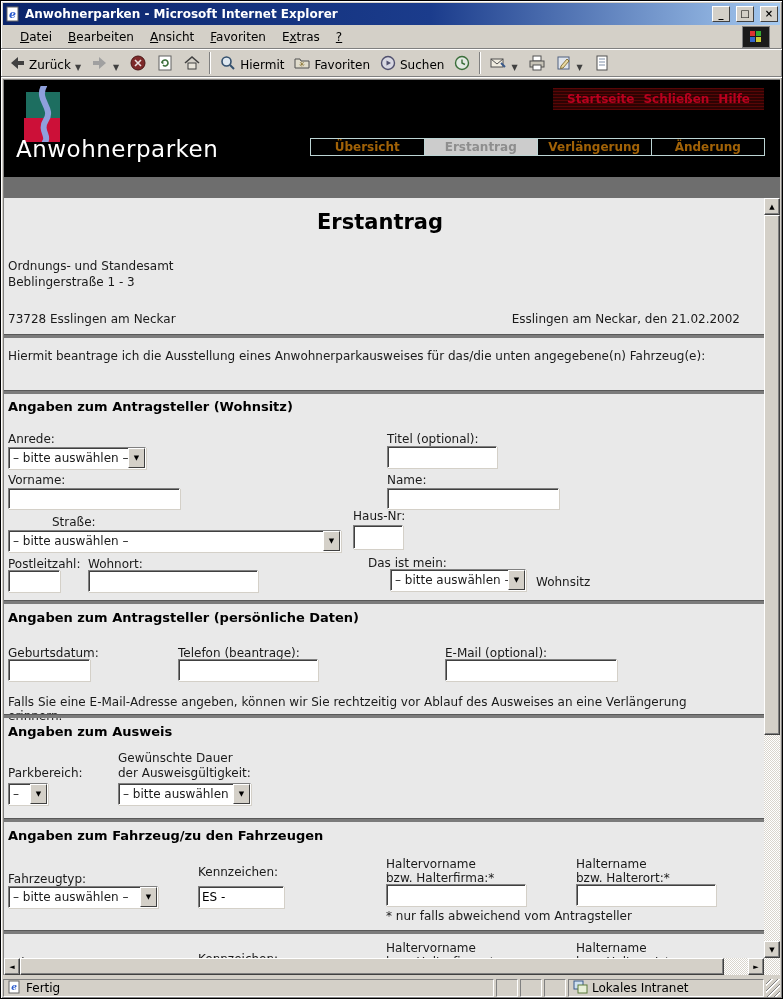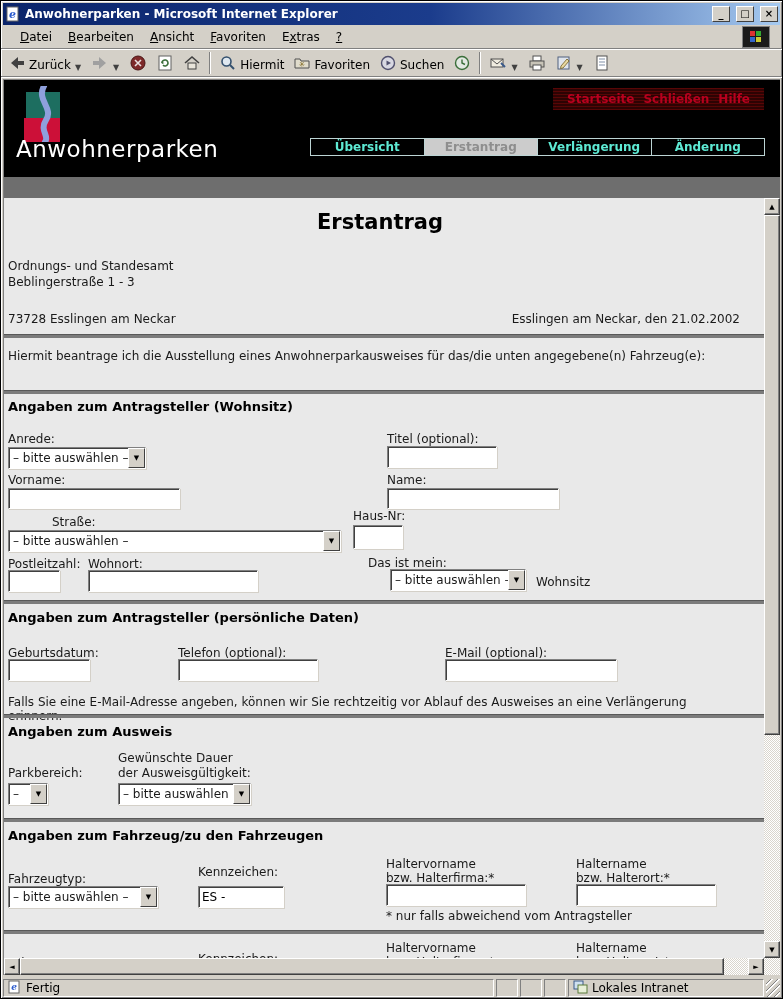--- a/index.html
+++ b/index.html
@@ -53,21 +53,21 @@
     background:#2d0303;
     background-image:repeating-linear-gradient(180deg, rgba(140,10,10,.45) 0 1px, transparent 1px 3px);
     display:flex; align-items:center; justify-content:space-between; padding:0 14px;
   }
   .hotlink{ color:#b8001e; font-size:12px; font-weight:bold; white-space:nowrap; }
   .nav-tabs{
     position:absolute; right:15px; top:58px; width:455px; height:18px; display:flex;
     border:1px solid #bcd4d4;
   }
   .nav-tab{
-    flex:1; background:#000; color:#5eead4; font-size:12px; font-weight:bold;
+    flex:1; background:#000; color:#a16207; font-size:12px; font-weight:bold;
     text-align:center; line-height:16px; border-right:1px solid #bcd4d4; white-space:nowrap;
   }
   .nav-tab:last-child{ border-right:none; }
   .nav-tab.active{ background:#cccccc; color:#8e8e8e; }
   .graybar{ height:21px; background:#6e6e6e; flex:0 0 21px; }
   
   .main-row{ flex:1; display:flex; overflow:hidden; }
   .content{ position:relative; flex:1; background:#e9e9e9; overflow:hidden; font-size:12px; color:#1a1a1a; }
   .abs{ position:absolute; white-space:nowrap; }
   .page-heading{ left:0; right:8px; top:12px; text-align:center; font-size:21px; font-weight:bold; color:#000; }
@@ -321,21 +321,21 @@
         <div class="sel" style="left:386px; top:371px; width:136px;">
           <span class="sel-val">– bitte auswählen –</span>
           <span class="sel-btn">▼</span>
         </div>
         <div class="abs" style="left:532px; top:377px;">Wohnsitz</div>
 
         <div class="divider" style="top:402px;"></div>
 
         <div class="abs sec-title" style="left:4px; top:412px;">Angaben zum Antragsteller (persönliche Daten)</div>
         <div class="abs" style="left:4px; top:448px;">Geburtsdatum:</div>
-        <div class="abs" style="left:174px; top:448px;">Telefon (optional):</div>
+        <div class="abs" style="left:174px; top:448px;">Telefon (beantrage):</div>
         <div class="abs" style="left:441px; top:448px;">E-Mail (optional):</div>
         <input class="tin" style="left: 4px; top: 461px; width: 82px; height: 22px;">
         <input class="tin" style="left: 174px; top: 461px; width: 140px; height: 22px;">
         <input class="tin" style="left: 441px; top: 461px; width: 172px; height: 22px;">
         <div class="abs hint-text" style="left:4px; top:497px; right:20px; white-space:normal;">Falls Sie eine E-Mail-Adresse angeben, können wir Sie rechtzeitig vor Ablauf des Ausweises an eine Verlängerung erinnern.</div>
 
         <div class="divider" style="top:516px;"></div>
 
         <div class="abs sec-title" style="left:4px; top:526px;">Angaben zum Ausweis</div>
         <div class="abs" style="left:114px; top:553px;">Gewünschte Dauer</div>

